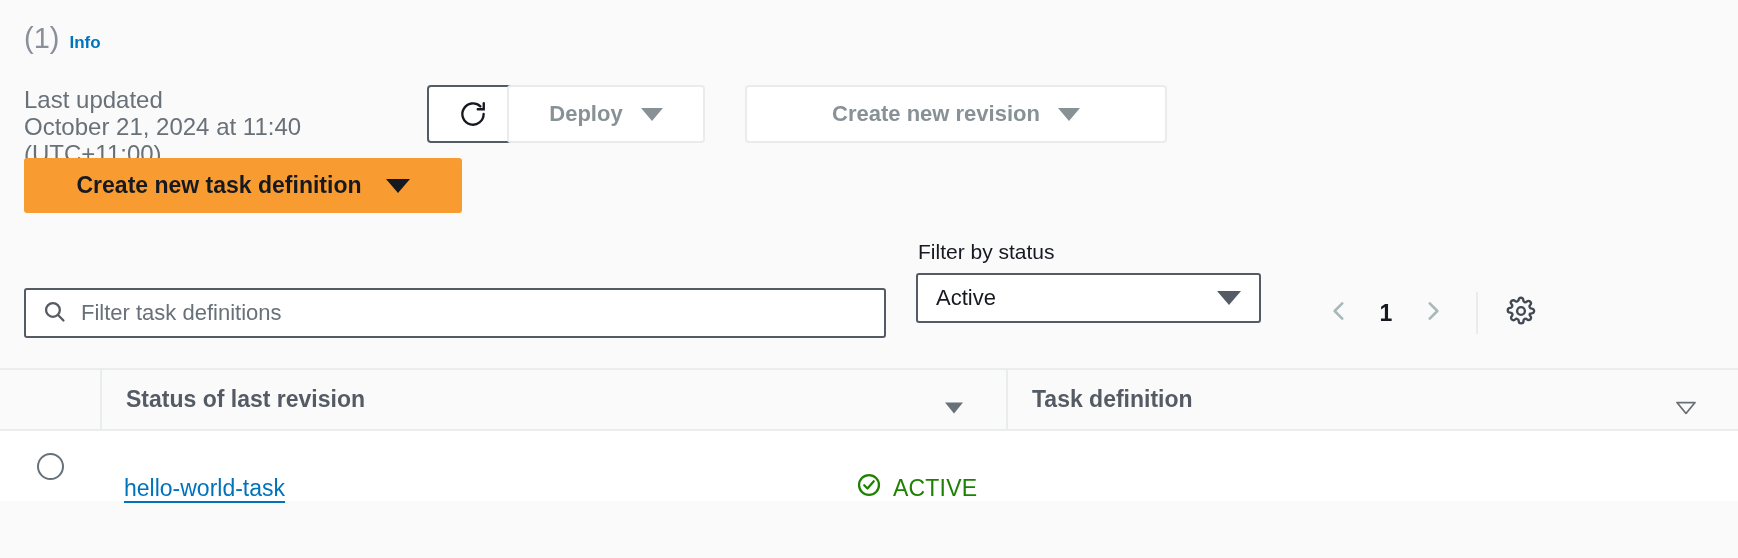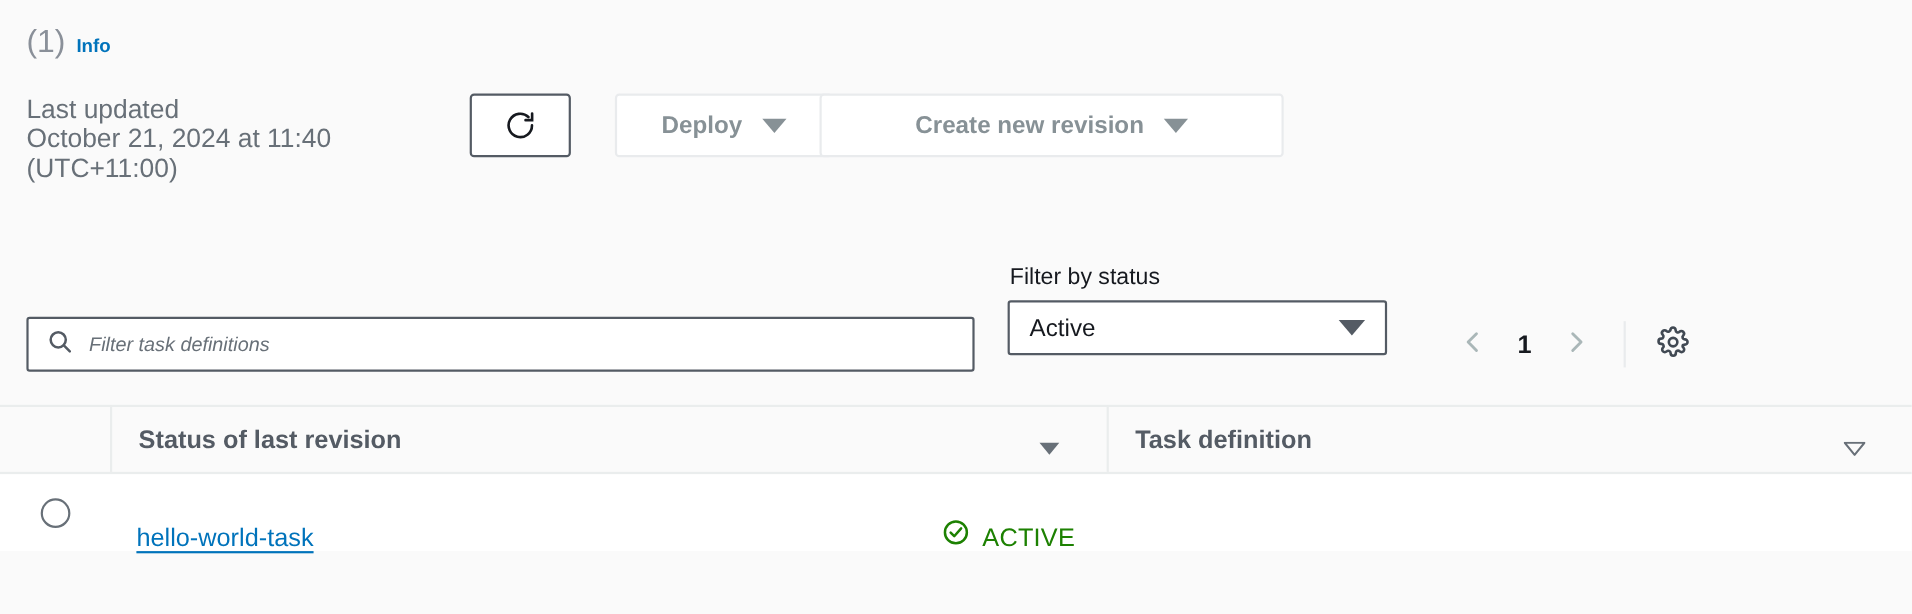--- a/index.html
+++ b/index.html
@@ -90,21 +90,21 @@
     display: flex;
     align-items: center;
     justify-content: center;
     gap: 18px;
     padding: 0 24px;
     color: #879196;
     font-size: 22px;
     font-weight: bold;
     cursor: default;
   }
-  #btn-deploy { left: 559px; width: 198px; }
+  #btn-deploy { left: 507px; width: 198px; }
   #btn-create-revision { left: 745px; width: 422px; }
   .caret-dis {
     width: 0; height: 0;
     border-left: 11px solid transparent;
     border-right: 11px solid transparent;
     border-top: 13px solid #879196;
   }
 
   
   .btn-primary {
@@ -148,22 +148,21 @@
     height: 50px;
     background: #ffffff;
     border: 2px solid #545b64;
     border-radius: 3px;
     display: flex;
     align-items: center;
     padding: 0 16px;
     gap: 14px;
   }
   .search-box .placeholder {
-    font-size: 18px;
-    font-style: italic;
+    font-size: 22px;
     color: #687078;
   }
 
   .status-group {
     position: absolute;
     left: 916px;
     top: 0;
     width: 345px;
   }
   .status-label {
@@ -349,20 +348,24 @@
       <span>Deploy</span>
       <span class="caret-dis"></span>
     </div>
 
     <div class="btn-disabled" id="btn-create-revision">
       <span>Create new revision</span>
       <span class="caret-dis"></span>
     </div>
   </div>
 
+  <div class="btn-primary">
+    <span>Create new task definition</span>
+    <span class="caret-dark"></span>
+  </div>
 
   <div class="filter-bar">
 
     <div class="search-box">
       <span>
         <svg width="25" height="25" viewBox="0 0 24 24" fill="none" stroke="#545b64" stroke-width="2.2" stroke-linecap="round">
           <circle cx="10.5" cy="10.5" r="6.6"></circle>
           <line x1="15.4" y1="15.4" x2="20.6" y2="20.6"></line>
         </svg>
       </span>

